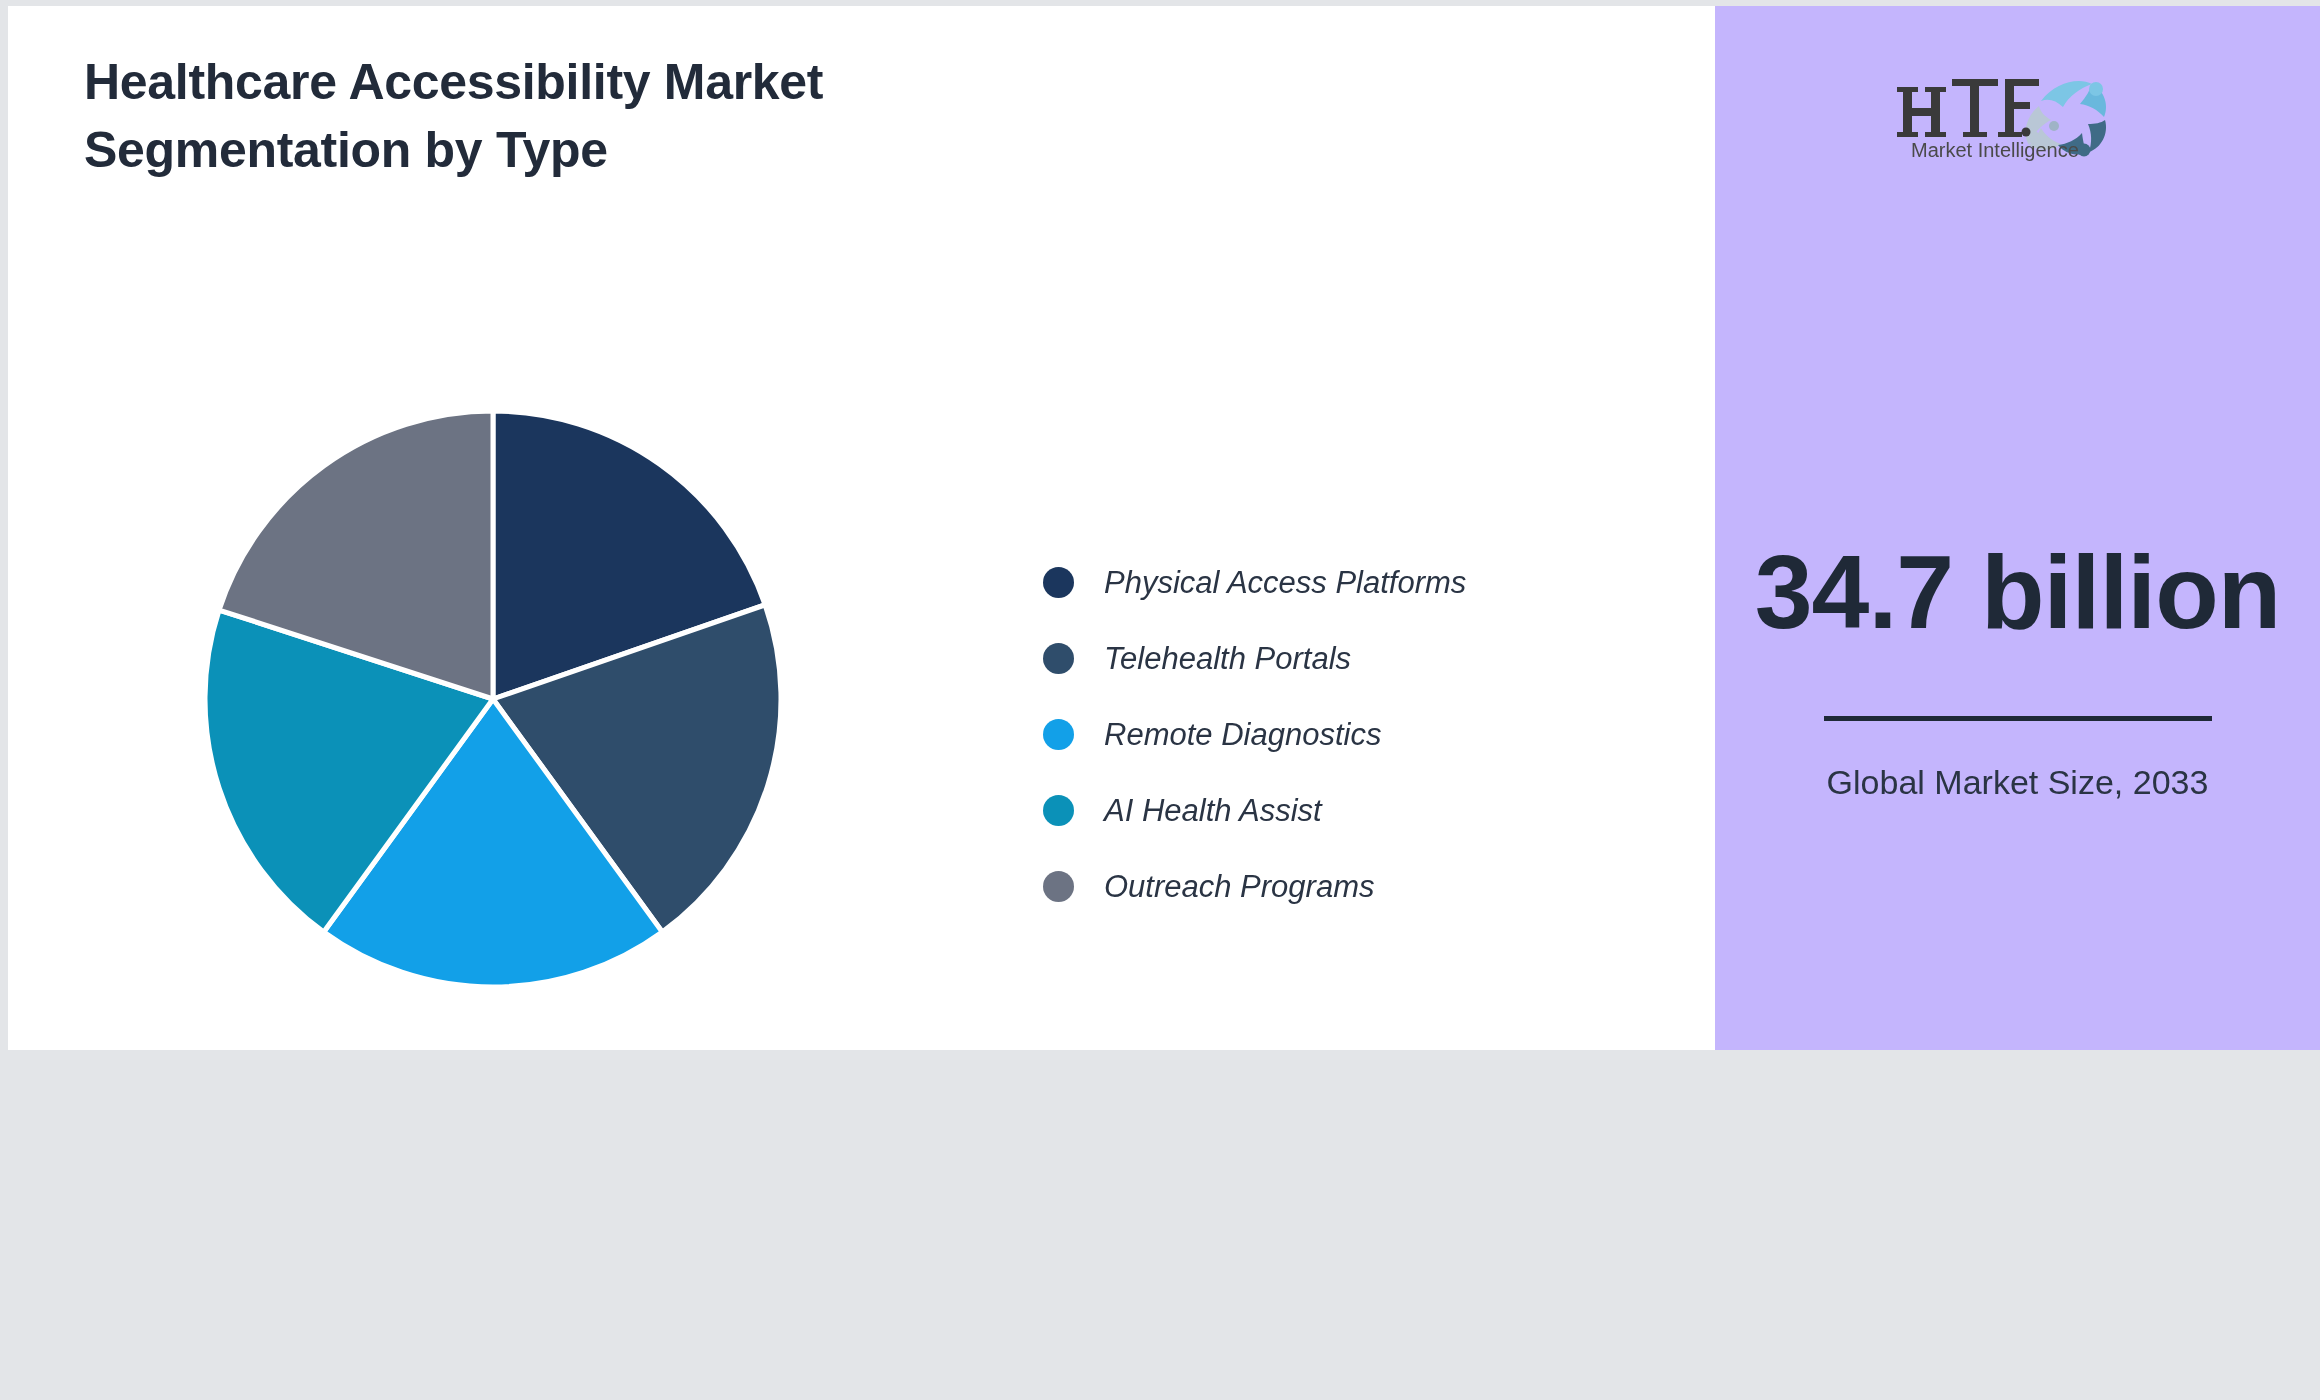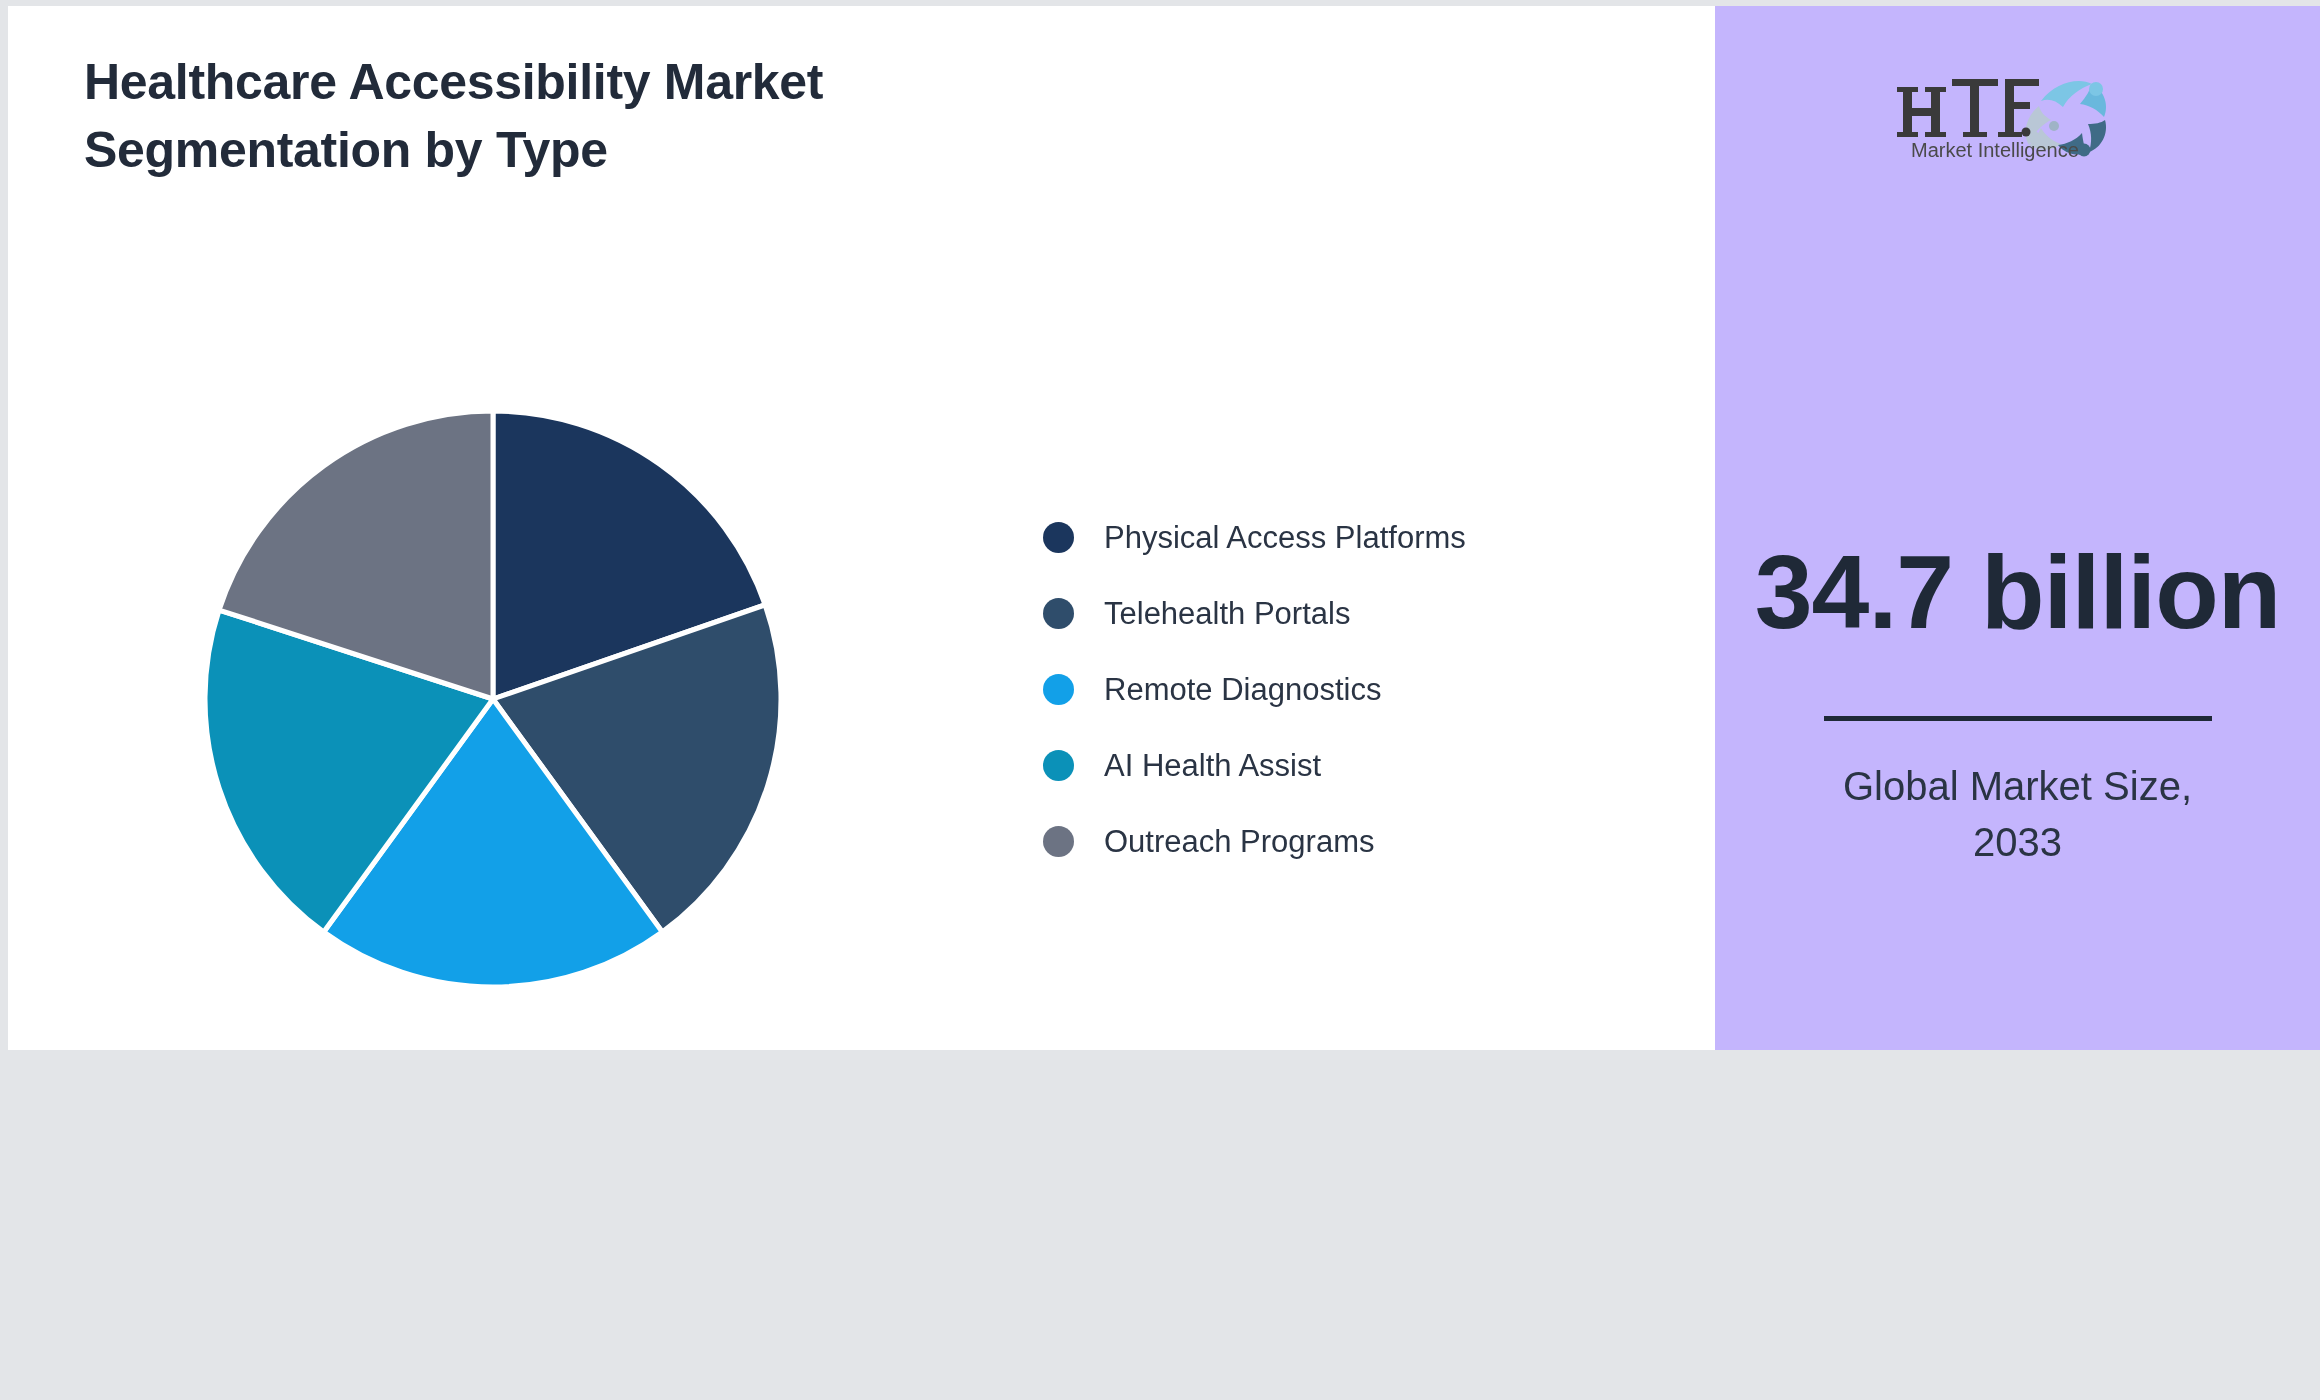--- a/index.html
+++ b/index.html
@@ -65,22 +65,23 @@
   .legend {
     position: absolute;
     left: 1035px;
     top: 516px;
     display: flex;
     flex-direction: column;
   }
   .legend-item {
     display: flex;
     flex-direction: row;
-    align-items: flex-start;
+    align-items: flex-end;
     height: 76px;
+    font-style: italic;
   }
   .legend-swatch {
     width: 31px;
     height: 31px;
     border-radius: 50%;
     flex: 0 0 auto;
   }
   .legend-label {
     margin-left: 30px;
     font-size: 31px;
@@ -123,21 +124,21 @@
     padding: 0 36px;
   }
   .stat-divider {
     margin: 66px auto 0 auto;
     width: 388px;
     height: 5px;
     background: #1f2937;
   }
   .stat-caption {
     margin-top: 38px;
-    font-size: 40px;
+    font-size: 34px;
     line-height: 1.38;
     color: #2a3444;
     padding: 0 88px;
   }
 </style>
 </head>
 <body>
 
 <div id="infographic">
 

